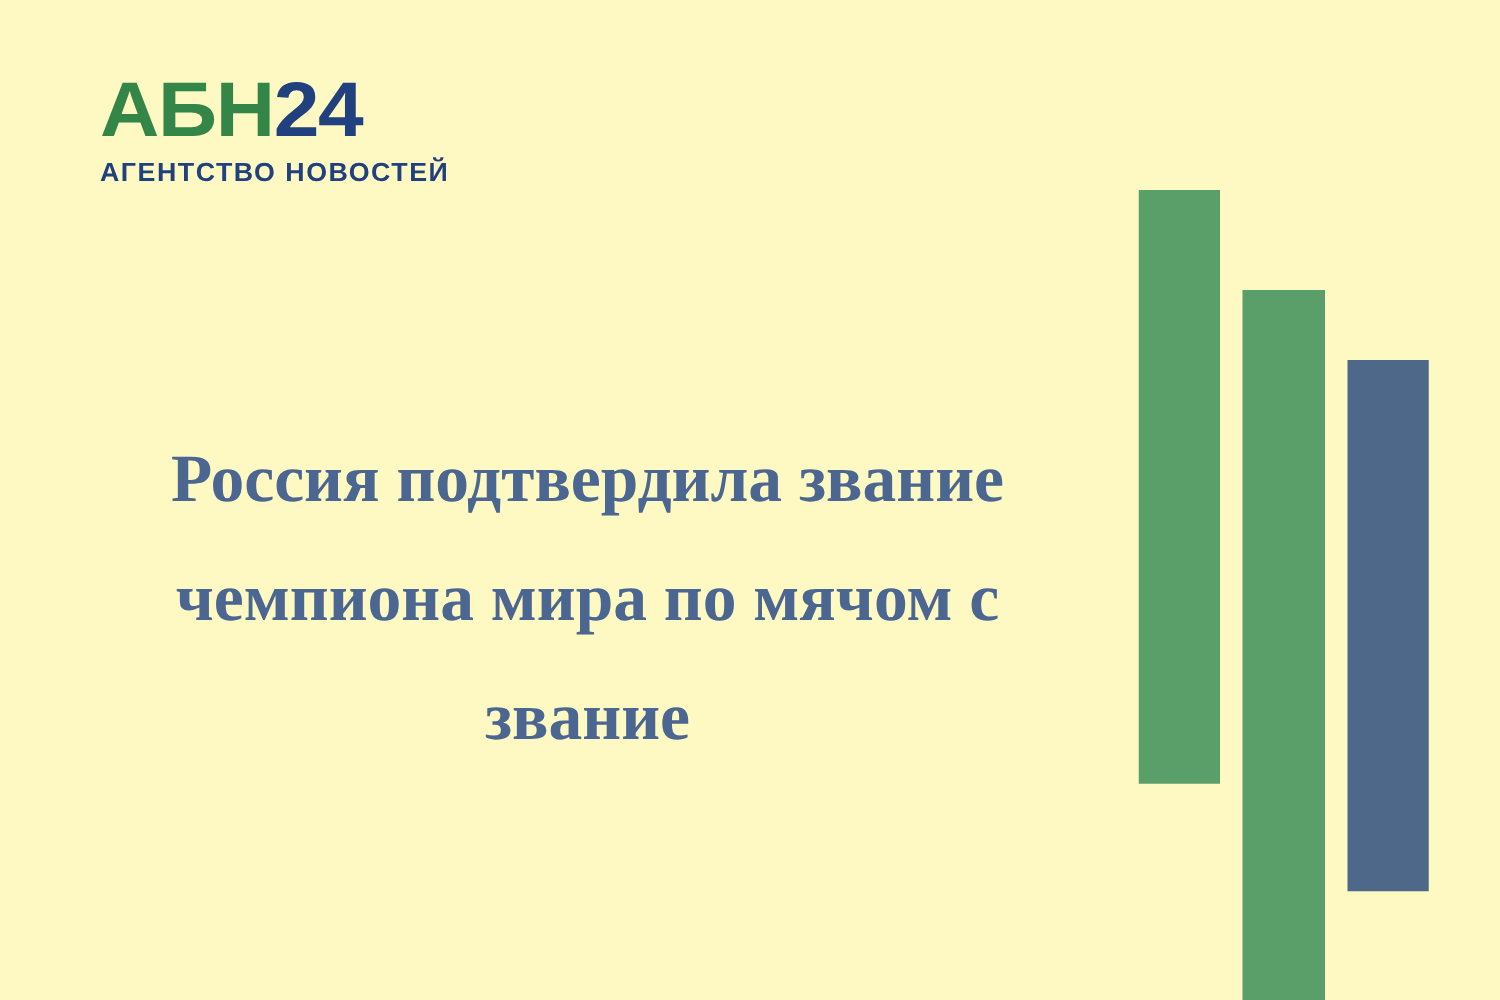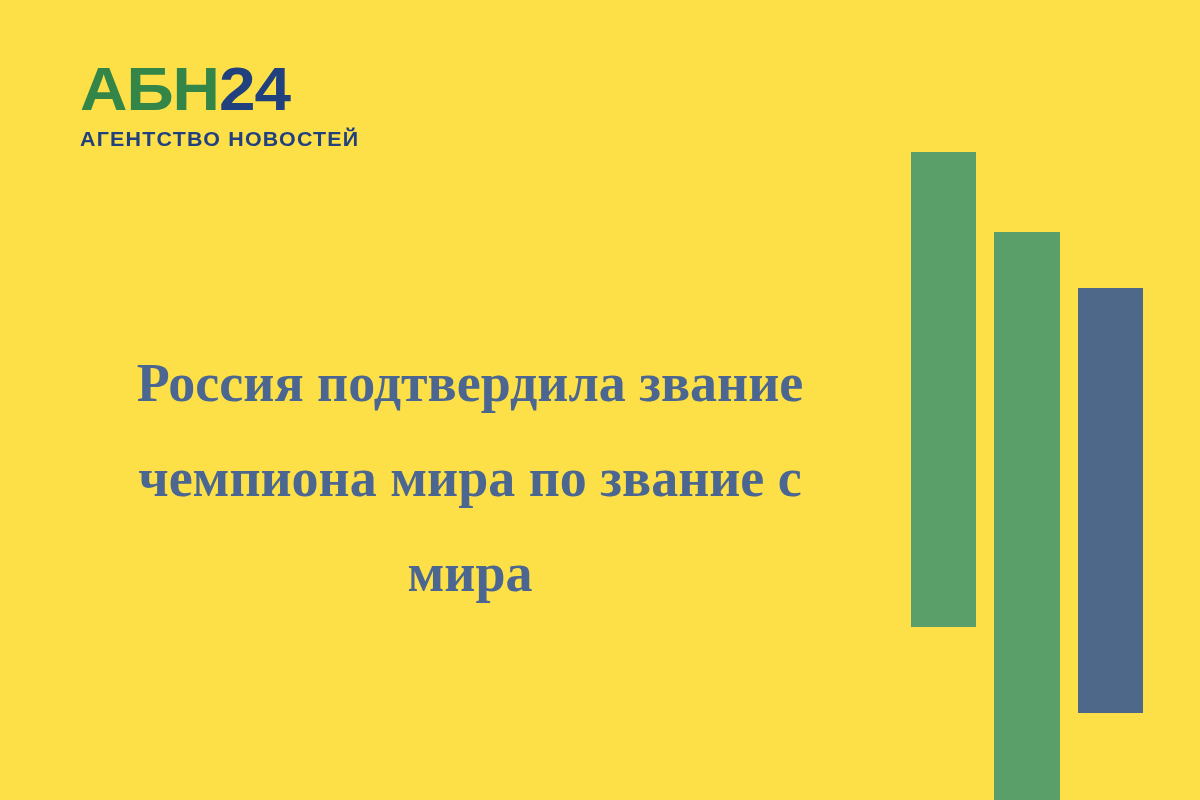--- a/index.html
+++ b/index.html
@@ -11,21 +11,21 @@
     width: 1200px;
     height: 800px;
     background: #ededee;
     font-family: "Liberation Sans", sans-serif;
     overflow: hidden;
   }
   .card {
     position: relative;
     width: 1200px;
     height: 800px;
-    background: #fde047;
+    background: #fef9c3;
     overflow: hidden;
   }
 
   
   .bars {
     position: absolute;
     left: 0;
     top: 0;
     width: 1200px;
     height: 800px;
@@ -100,17 +100,17 @@
     <div class="bar bar-3"></div>
   </div>
 
   <div class="logo">
     <div class="logo-wordmark"><span class="logo-abn">АБН</span><span class="logo-24">24</span></div>
     <div class="logo-tagline">АГЕНТСТВО НОВОСТЕЙ</div>
   </div>
 
   <div class="headline">
     <span class="headline-line">Россия подтвердила звание</span>
-    <span class="headline-line">чемпиона мира по звание с</span>
-    <span class="headline-line">мира</span>
+    <span class="headline-line">чемпиона мира по мячом с</span>
+    <span class="headline-line">звание</span>
   </div>
 
 </div>
 
 </body></html>

